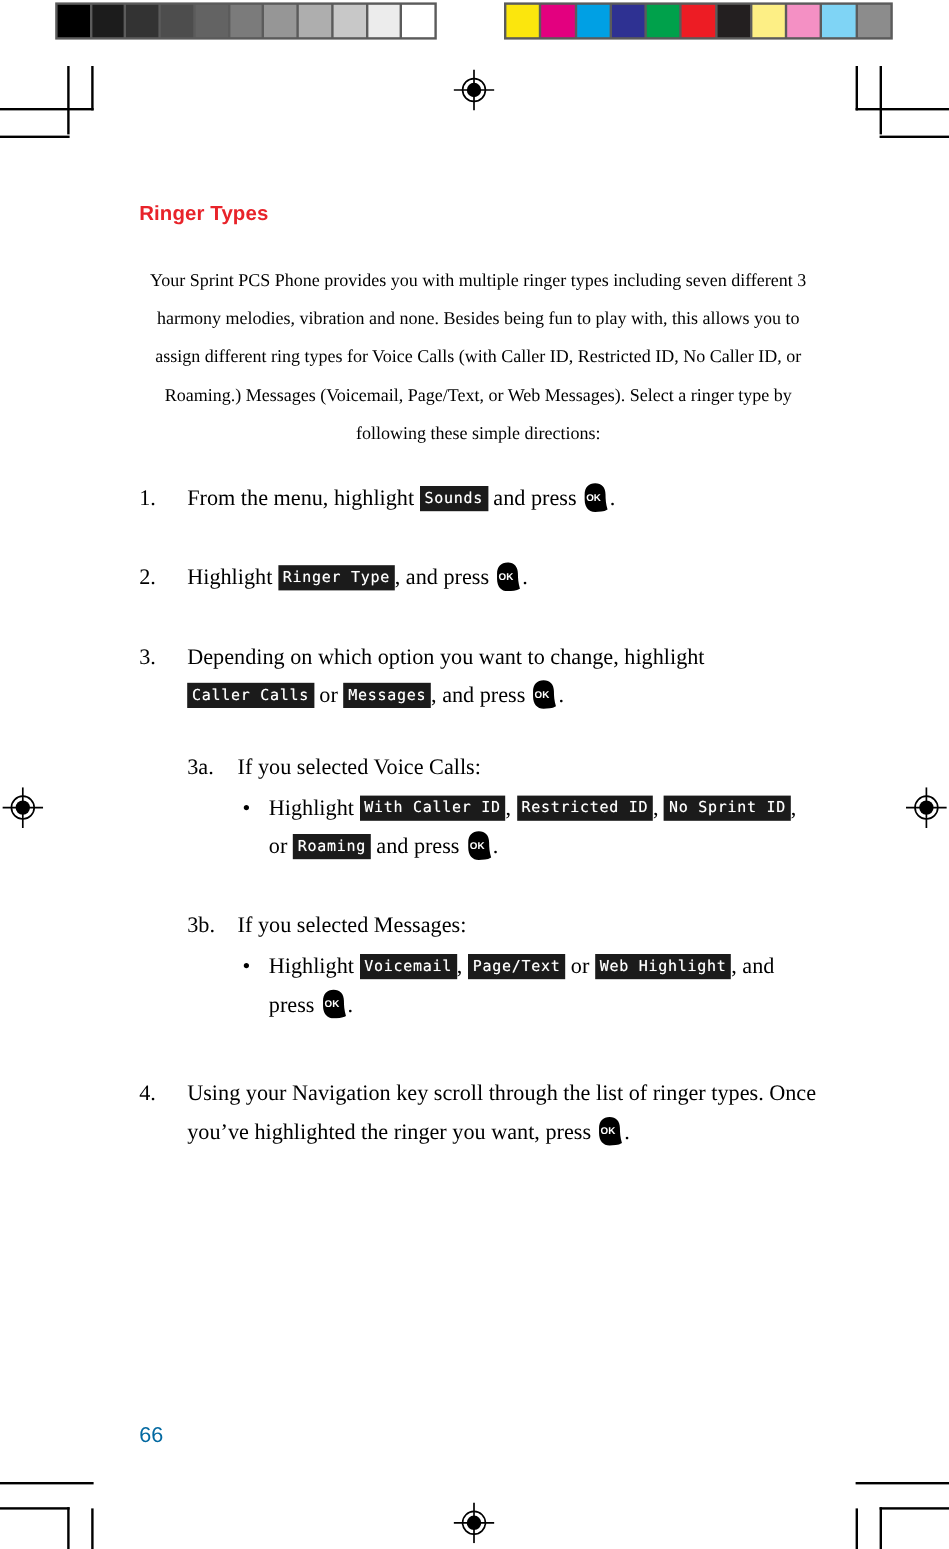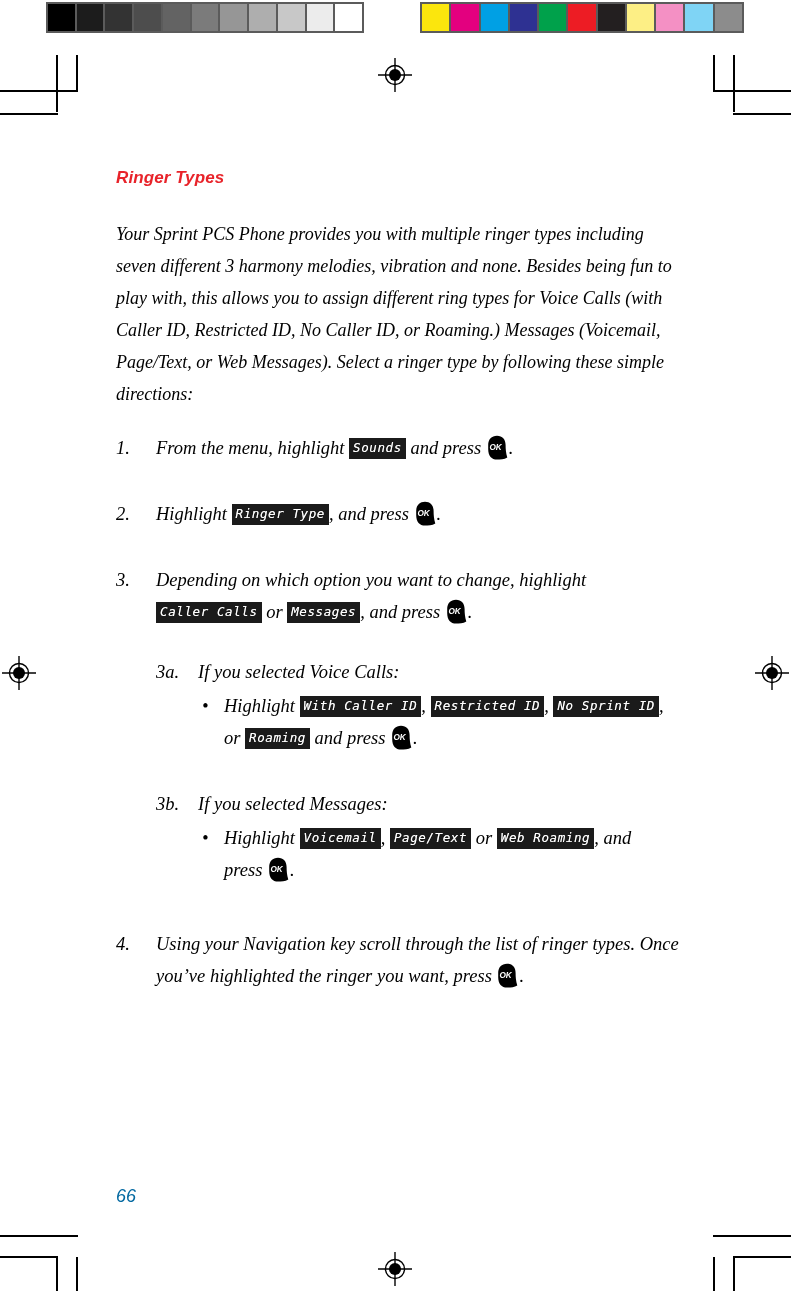--- a/index.html
+++ b/index.html
@@ -47,43 +47,42 @@
   }
   .reg-target svg { display: block; }
 
   
   .page {
     position: absolute;
     left: 0;
     top: 0;
     width: 791px;
     height: 975px;
-    font-style: italic;
   }
   .content {
     position: absolute;
     left: 116px;
     top: 168px;
     width: 565px;
   }
 
   h1.section-title {
     font-family: "Liberation Sans", sans-serif;
     font-size: 17px;
     font-weight: bold;
     color: #e8232a;
     margin: 0 0 30px 0;
     letter-spacing: 0.1px;
   }
 
   p.body-para {
-    font-size: 18px;
+    font-size: 15px;
     line-height: 32px;
     margin: 0 0 18px 0;
-    text-align: left;
+    text-align: center;
   }
 
   ol.steps {
     list-style: none;
     margin: 0;
     padding: 0;
     font-size: 18.5px;
     line-height: 32px;
   }
   li.step {
@@ -317,21 +316,21 @@
         
         <div class="substep" style="margin-top:34px;">
           <span class="slabel">3b.</span>
           <span>If you selected Messages:</span>
           <div class="bullet-line">
             <span class="bdot">•</span>
             <span>Highlight</span>
             <span class="lcd">Voicemail</span><span>,</span>
             <span class="lcd">Page/Text</span>
             <span>or</span>
-            <span class="lcd">Web Roaming</span><span>, and</span>
+            <span class="lcd">Web Highlight</span><span>, and</span>
             <br>
             <span>press</span>
             <span class="okkey">
               <svg width="21" height="25" viewBox="0 0 21 25">
                 <path d="M10 0.8 C15.4 0.8 18.6 4.4 18.6 10 C18.6 14 18.9 18 20.3 22.6 C17.2 24.6 13 24.6 10 24.6 C4.6 24.6 1.2 20.8 1.2 14.2 L1.2 10 C1.2 4.4 4.6 0.8 10 0.8 Z" fill="#000"></path>
                 <text x="8.6" y="15.4" font-family="Liberation Sans, sans-serif" font-size="8.2" font-weight="bold" fill="#fff" text-anchor="middle">OK</text>
               </svg>
             </span><span>.</span>
           </div>
         </div>

